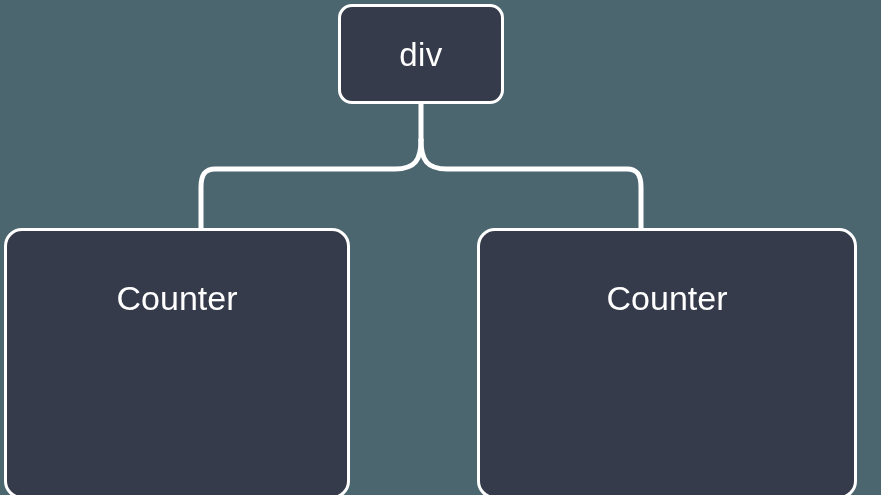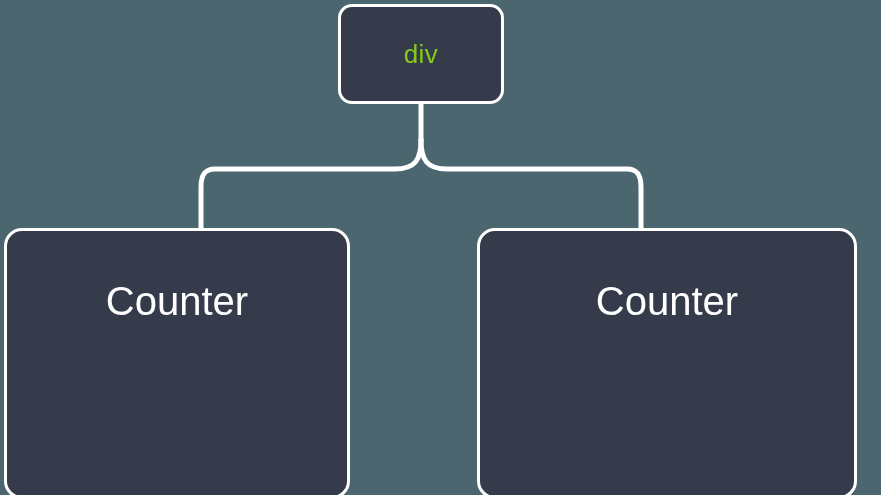--- a/index.html
+++ b/index.html
@@ -42,42 +42,42 @@
     left: 338px;
     top: 4px;
     width: 166px;
     height: 100px;
     border-radius: 14px;
     display: flex;
     align-items: center;
     justify-content: center;
   }
   #node-div .node-title {
-    font-size: 26px;
-    color: #84cc16;
+    font-size: 33px;
+    color: #ffffff;
     letter-spacing: 0.5px;
     line-height: 1;
   }
 
   #node-counter-left {
     left: 4px;
     top: 228px;
     width: 346px;
     height: 271px;
   }
   #node-counter-right {
     left: 477px;
     top: 228px;
     width: 380px;
     height: 271px;
   }
 
   .node-title {
     color: #ffffff;
-    font-size: 40px;
+    font-size: 34px;
     text-align: center;
     line-height: 1;
   }
   #node-counter-left .node-title {
     position: absolute;
     left: 0;
     right: 0;
     top: 50px;
   }
   #node-counter-right .node-title {

